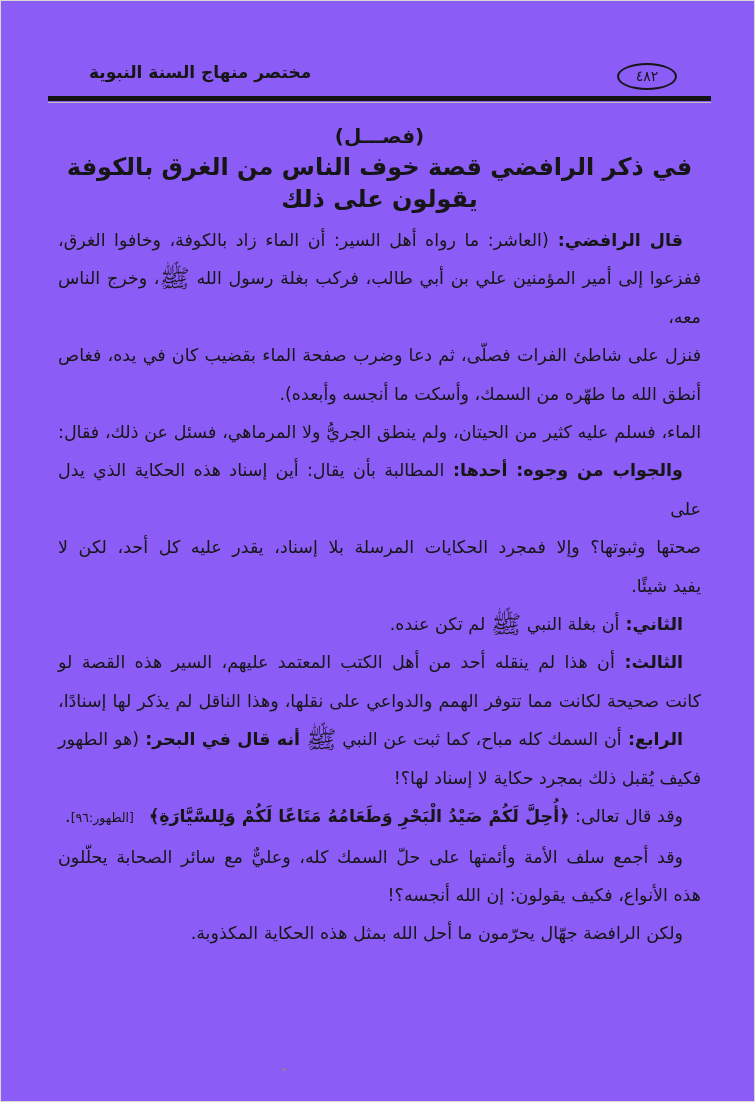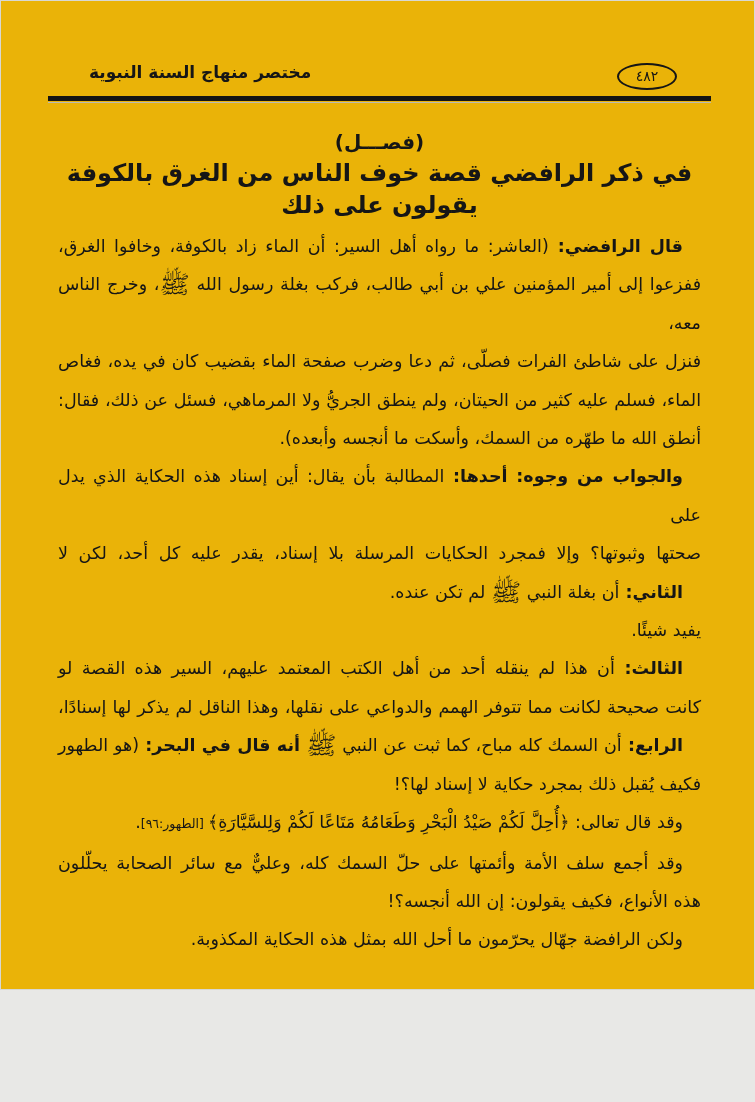--- a/index.html
+++ b/index.html
@@ -1,18 +1,18 @@
 <!DOCTYPE html>
 <html lang="ar"><head>
 <meta charset="utf-8">
 <style>
   html,body { margin:0; padding:0; background:#e8e8e6; }
   .page {
-    position:relative; width:755px; height:990px; margin:0 auto;
-    background:#eab308; border:1px solid #d8d8d4; box-sizing:border-box;
+    position:relative; width:755px; height:1102px; margin:0 auto;
+    background:#8b5cf6; border:1px solid #d8d8d4; box-sizing:border-box;
     font-family:"DejaVu Sans", sans-serif; color:#161616;
     overflow:hidden;
   }
   
   .book-title {
     position:absolute; left:88px; top:61px;
     font-size:17px; font-weight:bold; direction:rtl;
     letter-spacing:0.2px;
   }
   .page-oval {
@@ -24,31 +24,31 @@
   .page-oval span { font-size:14px; font-weight:normal; line-height:1; padding-bottom:2px; }
   .header-rule {
     position:absolute; left:47px; top:95px; width:663px; height:4.5px;
     background:#141414;
   }
   .header-rule-shadow {
     position:absolute; left:47px; top:101px; width:663px; height:1px;
     background:#b9b9b4;
   }
   
-  .content { position:absolute; left:57px; top:126px; width:643px; direction:rtl; }
+  .content { position:absolute; left:57px; top:120px; width:643px; direction:rtl; }
   .fasl   { text-align:center; font-weight:bold; font-size:20px; line-height:30px; }
   .h-line { text-align:center; font-weight:bold; font-size:24px; line-height:32px; letter-spacing:0.3px; }
   
   #body-text { margin-top:6px; font-size:17.5px; line-height:38.4px; }
   .line { direction:rtl; }
   .line.justify { text-align:justify; text-align-last:justify; }
   .line.right   { text-align:right; }
   .line.indent  { text-indent:18px; }
   .seg.bold  { font-weight:bold; }
-  .seg.quran { font-weight:normal; }
+  .seg.quran { font-weight:bold;margin-left:11px; }
   .seg.ref   { font-size:12.5px; }
   .seg.honorific { font-size:25px; line-height:0; vertical-align:-3px; }
   
   .speck { position:absolute; left:282px; top:1067px; width:3px; height:3px; background:#8a8a86; border-radius:50%; }
 </style>
 </head>
 <body>
 
 <div class="page">
 
@@ -62,26 +62,26 @@
   <div class="header-rule-shadow"></div>
 
   <div class="content" lang="ar" dir="rtl">
     <div class="fasl">(فصـــل)</div>
     <div class="h-line">في ذكر الرافضي قصة خوف الناس من الغرق بالكوفة</div>
     <div class="h-line">يقولون على ذلك</div>
     <div id="body-text">
         <div class="line justify indent"><span class="seg bold">قال الرافضي: </span><span class="seg normal">(العاشر: ما رواه أهل السير: أن الماء زاد بالكوفة، وخافوا الغرق،</span></div>
         <div class="line justify"><span class="seg normal">ففزعوا إلى أمير المؤمنين علي بن أبي طالب، فركب بغلة رسول الله </span><span class="seg honorific">ﷺ</span><span class="seg normal">، وخرج الناس معه،</span></div>
         <div class="line justify"><span class="seg normal">فنزل على شاطئ الفرات فصلّى، ثم دعا وضرب صفحة الماء بقضيب كان في يده، فغاص</span></div>
+        <div class="line right"><span class="seg normal">أنطق الله ما طهّره من السمك، وأسكت ما أنجسه وأبعده).</span></div>
         <div class="line justify"><span class="seg normal">الماء، فسلم عليه كثير من الحيتان، ولم ينطق الجريُّ ولا المرماهي، فسئل عن ذلك، فقال:</span></div>
-        <div class="line right"><span class="seg normal">أنطق الله ما طهّره من السمك، وأسكت ما أنجسه وأبعده).</span></div>
         <div class="line justify indent"><span class="seg bold">والجواب من وجوه: أحدها: </span><span class="seg normal">المطالبة بأن يقال: أين إسناد هذه الحكاية الذي يدل على</span></div>
         <div class="line justify"><span class="seg normal">صحتها وثبوتها؟ وإلا فمجرد الحكايات المرسلة بلا إسناد، يقدر عليه كل أحد، لكن لا</span></div>
+        <div class="line right"><span class="seg normal">يفيد شيئًا.</span></div>
         <div class="line right indent"><span class="seg bold">الثاني: </span><span class="seg normal">أن بغلة النبي </span><span class="seg honorific">ﷺ</span><span class="seg normal"> لم تكن عنده.</span></div>
-        <div class="line right"><span class="seg normal">يفيد شيئًا.</span></div>
         <div class="line justify indent"><span class="seg bold">الثالث: </span><span class="seg normal">أن هذا لم ينقله أحد من أهل الكتب المعتمد عليهم، السير هذه القصة لو</span></div>
         <div class="line justify"><span class="seg normal">كانت صحيحة لكانت مما تتوفر الهمم والدواعي على نقلها، وهذا الناقل لم يذكر لها إسنادًا،</span></div>
         <div class="line justify indent"><span class="seg bold">الرابع: </span><span class="seg normal">أن السمك كله مباح، كما ثبت عن النبي </span><span class="seg honorific">ﷺ</span><span class="seg bold"> أنه قال في البحر: </span><span class="seg normal">(هو الطهور</span></div>
         <div class="line right"><span class="seg normal">فكيف يُقبل ذلك بمجرد حكاية لا إسناد لها؟!</span></div>
         <div class="line right indent"><span class="seg normal">وقد قال تعالى: </span><span class="seg quran">﴿أُحِلَّ لَكُمْ صَيْدُ الْبَحْرِ وَطَعَامُهُ مَتَاعًا لَكُمْ وَلِلسَّيَّارَةِ﴾</span><span class="seg ref"> [الطهور:٩٦]</span><span class="seg normal">.</span></div>
         <div class="line justify indent"><span class="seg normal">وقد أجمع سلف الأمة وأئمتها على حلّ السمك كله، وعليٌّ مع سائر الصحابة يحلّلون</span></div>
         <div class="line right"><span class="seg normal">هذه الأنواع، فكيف يقولون: إن الله أنجسه؟!</span></div>
         <div class="line right indent"><span class="seg normal">ولكن الرافضة جهّال يحرّمون ما أحل الله بمثل هذه الحكاية المكذوبة.</span></div>
       </div>
   </div>

